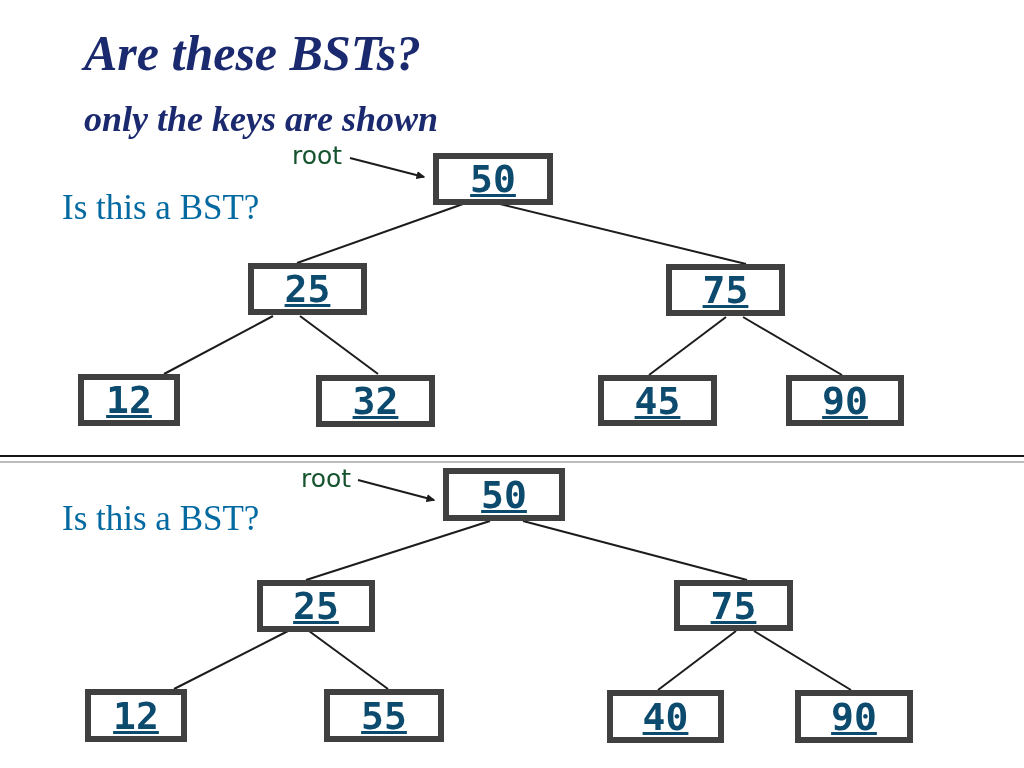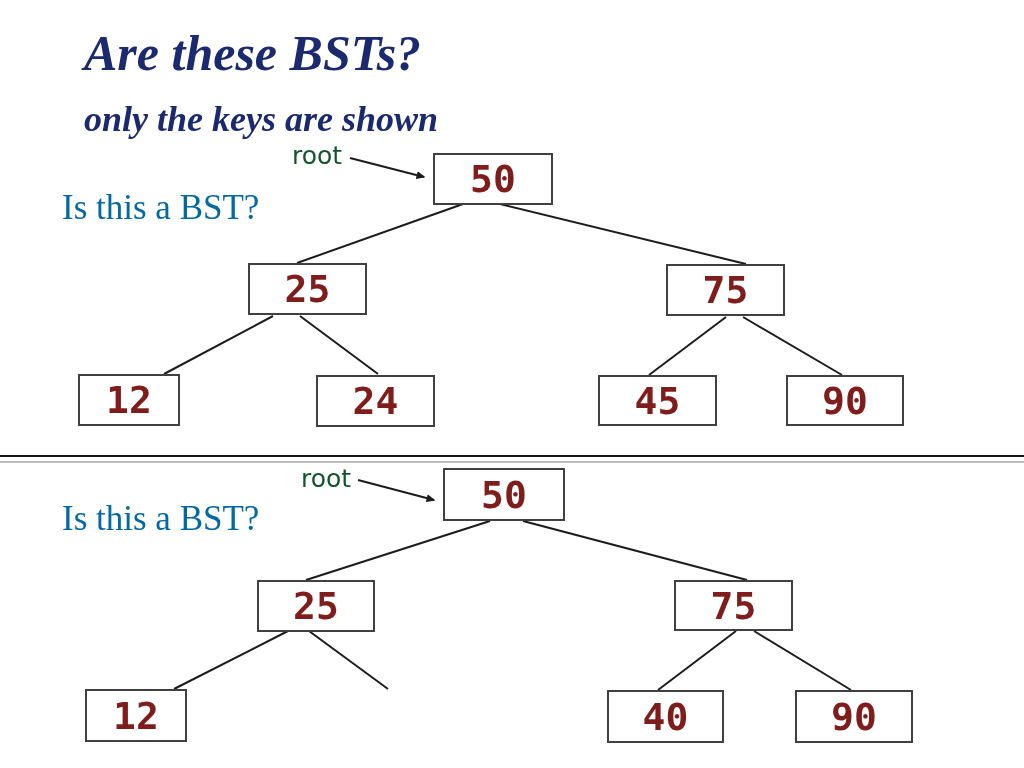--- a/index.html
+++ b/index.html
@@ -22,24 +22,25 @@
     font:35px/1.1 "Liberation Serif", serif;
     color:#0369a1;white-space:nowrap;
   }
   .root-label{
     position:absolute;
     font:25px/1.0 "DejaVu Sans", sans-serif;
     color:#14532d;white-space:nowrap;
   }
   .node{
     position:absolute;box-sizing:border-box;
-    border:2px solid #404040;background:#ffffff;
+    border:6px solid #404040;background:#ffffff;
     display:flex;align-items:center;justify-content:center;
     font:bold 38px/1 "DejaVu Sans Mono", monospace;
-    color:#7f1d1d;
+    color:#0c4a6e;
+    text-decoration:underline;
   }
   .edges{position:absolute;left:0;top:0;}
   .divider{position:absolute;left:0;right:0;top:455px;height:2px;background:#161616;}
   .divider-shadow{position:absolute;left:0;right:0;top:461px;height:2px;background:#bcbcbc;}
   svg line{stroke:#1c1c1c;stroke-width:2;}
 </style>
 </head>
 <body>
 
 <div class="stage">
@@ -76,27 +77,28 @@
   <div class="divider"></div>
   <div class="divider-shadow"></div>
 
   <div class="question" style="left:62px;top:189px">Is this a BST?</div>
   <div class="root-label" style="left:292px;top:143px">root</div>
 
   <div class="node" style="left:433px;top:153px;width:120px;height:52px">50</div>
   <div class="node" style="left:248px;top:263px;width:119px;height:52px">25</div>
   <div class="node" style="left:666px;top:264px;width:119px;height:52px">75</div>
   <div class="node" style="left:78px;top:374px;width:102px;height:52px">12</div>
-  <div class="node" style="left:316px;top:375px;width:119px;height:52px">24</div>
+  <div class="node" style="left:316px;top:375px;width:119px;height:52px">32</div>
   <div class="node" style="left:598px;top:375px;width:119px;height:51px">45</div>
   <div class="node" style="left:786px;top:375px;width:118px;height:51px">90</div>
 
   <div class="question" style="left:62px;top:500px">Is this a BST?</div>
   <div class="root-label" style="left:301px;top:466px">root</div>
 
   <div class="node" style="left:443px;top:468px;width:122px;height:53px">50</div>
   <div class="node" style="left:257px;top:580px;width:118px;height:52px">25</div>
   <div class="node" style="left:674px;top:580px;width:119px;height:51px">75</div>
   <div class="node" style="left:85px;top:689px;width:102px;height:53px">12</div>
+  <div class="node" style="left:324px;top:689px;width:120px;height:53px">55</div>
   <div class="node" style="left:607px;top:690px;width:117px;height:53px">40</div>
   <div class="node" style="left:795px;top:690px;width:118px;height:53px">90</div>
 
 </div>
 
 </body></html>

